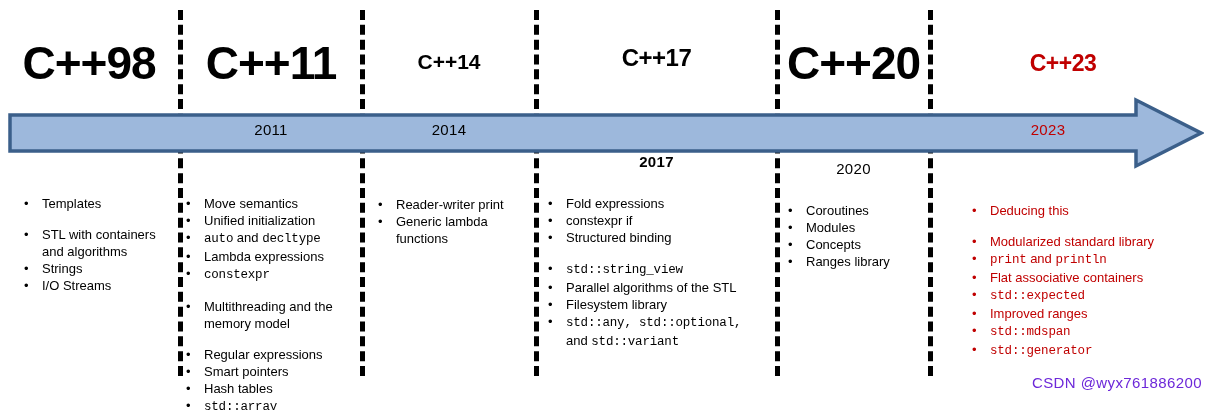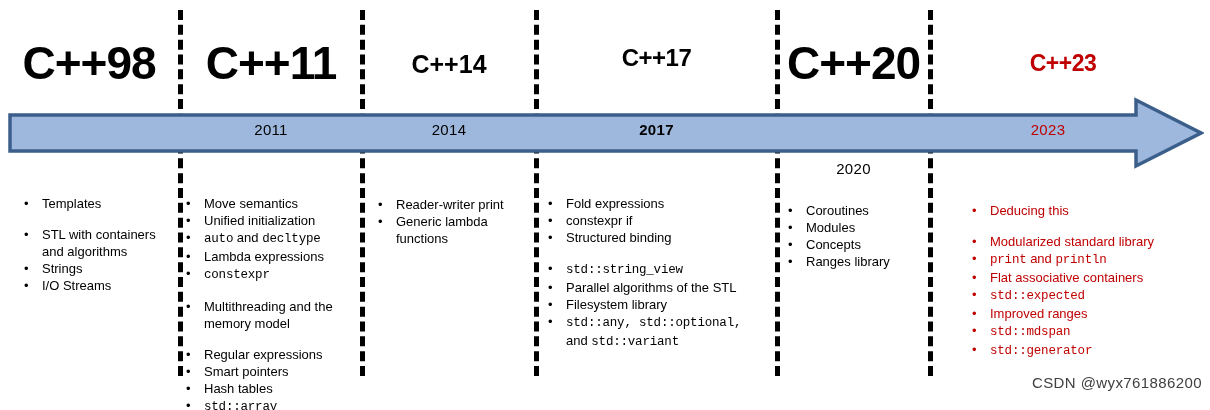--- a/index.html
+++ b/index.html
@@ -97,21 +97,21 @@
     font-size: 12.5px;
     letter-spacing: -0.2px;
   }
 
   
   #watermark {
     position: absolute;
     right: 8px;
     bottom: 6px;
     font-size: 15px;
-    color: #404040;
+    color: #6d28d9;
     white-space: nowrap;
     letter-spacing: 0.4px;
   }
 </style>
 </head>
 <body>
 
 <div id="stage">
 
   <div class="divider" style="left:178px;"></div>
@@ -121,28 +121,28 @@
   <div class="divider" style="left:928px;"></div>
 
   <div id="timeline-arrow">
     <svg width="1196" height="72" viewBox="0 0 1196 72" xmlns="http://www.w3.org/2000/svg">
       <polygon points="2,18 1128,18 1128,3 1193,36 1128,69 1128,54 2,54" fill="#9DB8DC" stroke="#3B5F8A" stroke-width="3.5" stroke-linejoin="miter"></polygon>
     </svg>
   </div>
 
   <div class="era-title" style="left:0px; top:36px; width:178px; font-size:46px;">C++98</div>
   <div class="era-title" style="left:182px; top:36px; width:178px; font-size:46px;">C++11</div>
-  <div class="era-title" style="left:364px; top:50px; width:170px; font-size:25px; letter-spacing:0;">C++14</div>
+  <div class="era-title" style="left:364px; top:50px; width:170px; font-size:21px; letter-spacing:0;">C++14</div>
   <div class="era-title" style="left:538px; top:44px; width:237px; font-size:24px; letter-spacing:-0.5px;">C++17</div>
   <div class="era-title" style="left:779px; top:36px; width:149px; font-size:46px;">C++20</div>
   <div class="era-title red" style="left:932px; top:50px; width:262px; font-size:23px; letter-spacing:-0.5px;">C++23</div>
 
   <div class="year-label" style="left:182px; width:178px;">2011</div>
   <div class="year-label" style="left:364px; width:170px;">2014</div>
-  <div class="year-label bold" style="left:538px; width:237px;">2017</div>
+  <div class="year-label bold" style="left:538px; width:237px;margin-top:32px;">2017</div>
   <div class="year-label" style="left:779px; width:149px;margin-top:39px;">2020</div>
   <div class="year-label red" style="left:932px; width:232px;">2023</div>
 
   <div class="feature-list" style="left:24px; top:195px; width:150px;">
       <div class="feature-row">
         <span class="bullet">•</span>
         <span class="ftext"><span>Templates</span></span>
       </div>
       <div class="feature-row spaced">
         <span class="bullet">•</span>

